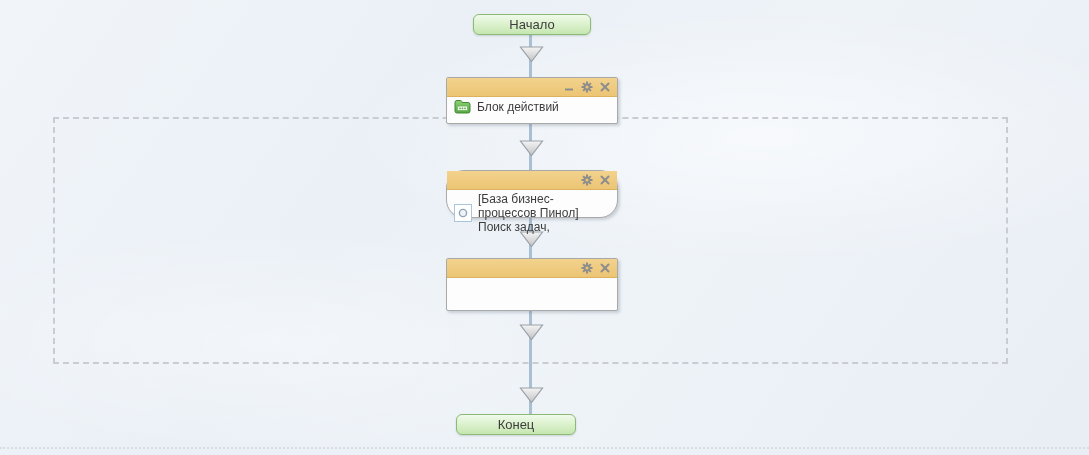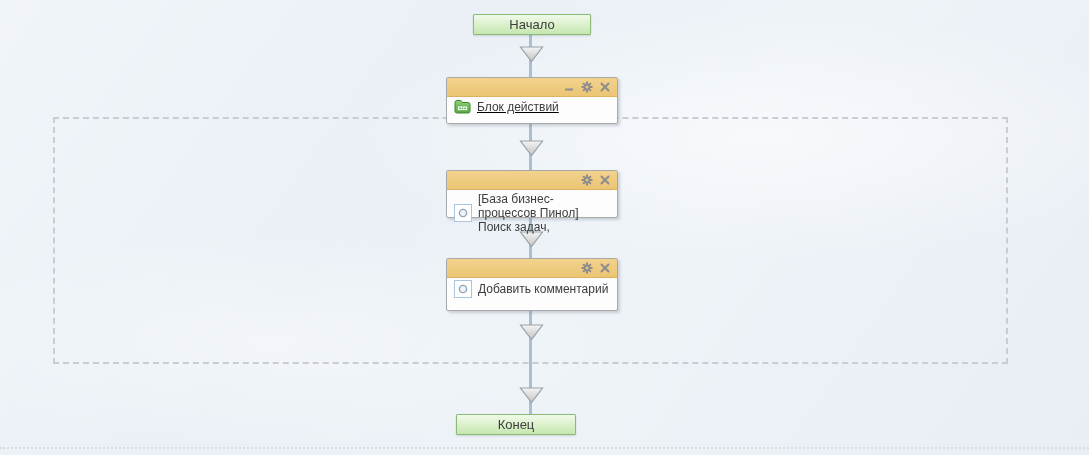--- a/index.html
+++ b/index.html
@@ -50,21 +50,21 @@
     z-index: 3;
   }
 
   
   .pill {
     position: absolute;
     box-sizing: border-box;
     height: 21px;
     background: linear-gradient(180deg, #f0faea 0%, #ddf2cf 45%, #c6e6b1 100%);
     border: 1px solid #8bb977;
-    border-radius: 1px;
+    border-radius: 6px;
     box-shadow: 0 1px 2px rgba(100,120,100,0.25);
     display: flex;
     align-items: center;
     justify-content: center;
     font-size: 13px;
     color: #3d3d3d;
     z-index: 4;
   }
   .pill-start { left: 473px; top: 14px; width: 118px; }
   .pill-end   { left: 456px; top: 414px; width: 120px; }
@@ -74,22 +74,22 @@
     position: absolute;
     left: 446px;
     width: 172px;
     box-sizing: border-box;
     background: #fdfdfd;
     border: 1px solid #a9a9a9;
     border-radius: 2px;
     box-shadow: 2px 2px 3px rgba(110,120,135,0.3);
     z-index: 4;
   }
-  .block-1 { top: 77px;  height: 47px; text-decoration: underline; }
-  .block-2 { top: 170px; height: 48px; }
+  .block-1 { top: 77px;  height: 47px; }
+  .block-2 { top: 170px; height: 48px; border-radius: 18px; }
   .block-3 { top: 258px; height: 53px; }
 
   .block-header {
     height: 18px;
     background: linear-gradient(180deg, #f2d28d 0%, #ecc574 100%);
     border-bottom: 1px solid #ddb15d;
     display: flex;
     align-items: center;
     justify-content: flex-end;
     gap: 6px;
@@ -256,28 +256,19 @@
       </span>
       <span class="ctrl">
         <svg width="10" height="10" viewBox="0 0 10 10">
             <g stroke="#8d8d8d" stroke-width="2" stroke-linecap="round">
               <line x1="1.5" y1="1.5" x2="8.5" y2="8.5"></line>
               <line x1="8.5" y1="1.5" x2="1.5" y2="8.5"></line>
             </g>
           </svg>
       </span>
     </div>
-    <div class="block-body">
-      <span class="type-icon">
-        <svg width="18" height="18" viewBox="0 0 18 18">
-          <rect x="0.5" y="0.5" width="17" height="17" fill="#ffffff" stroke="#a9c6de" stroke-width="1"></rect>
-          <circle cx="9" cy="9" r="3.6" fill="#eef4f8" stroke="#8fa4b6" stroke-width="1.4"></circle>
-        </svg>
-      </span>
-      <span class="label">Добавить комментарий</span>
-    </div>
   </div>
 
   <div class="pill pill-end">
     <span>Конец</span>
   </div>
 
 </div>
 
 </body></html>

